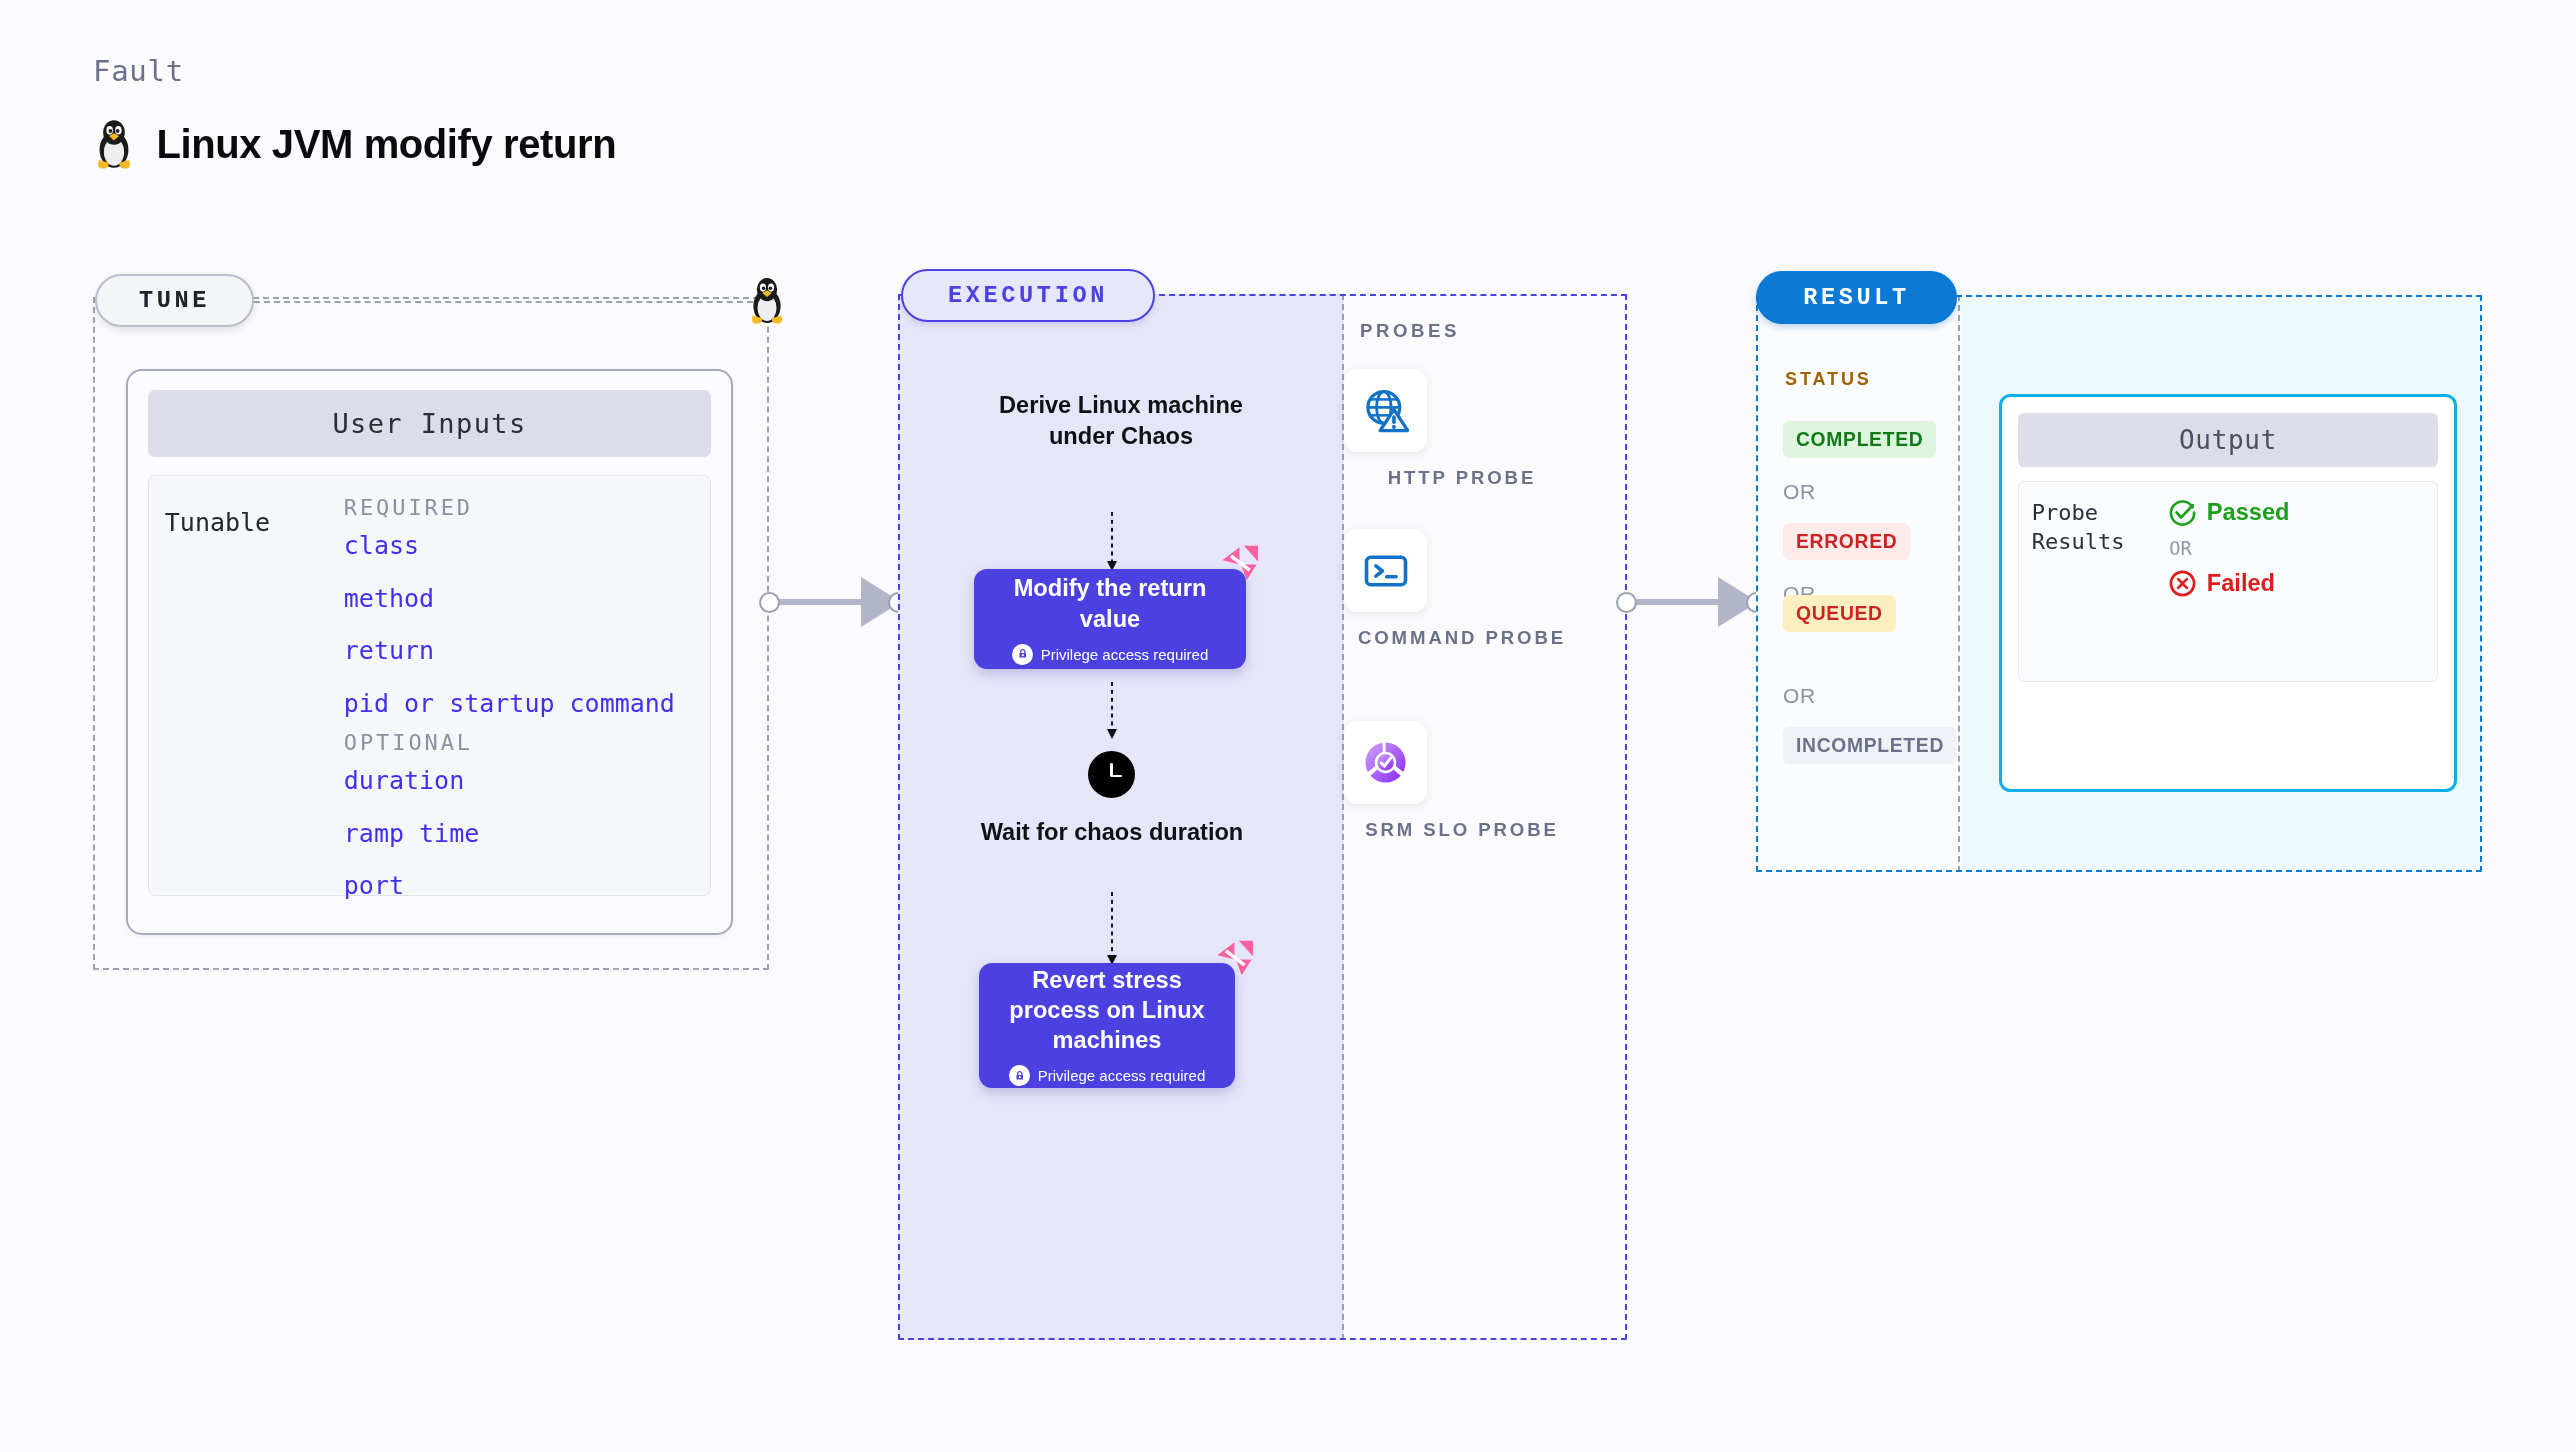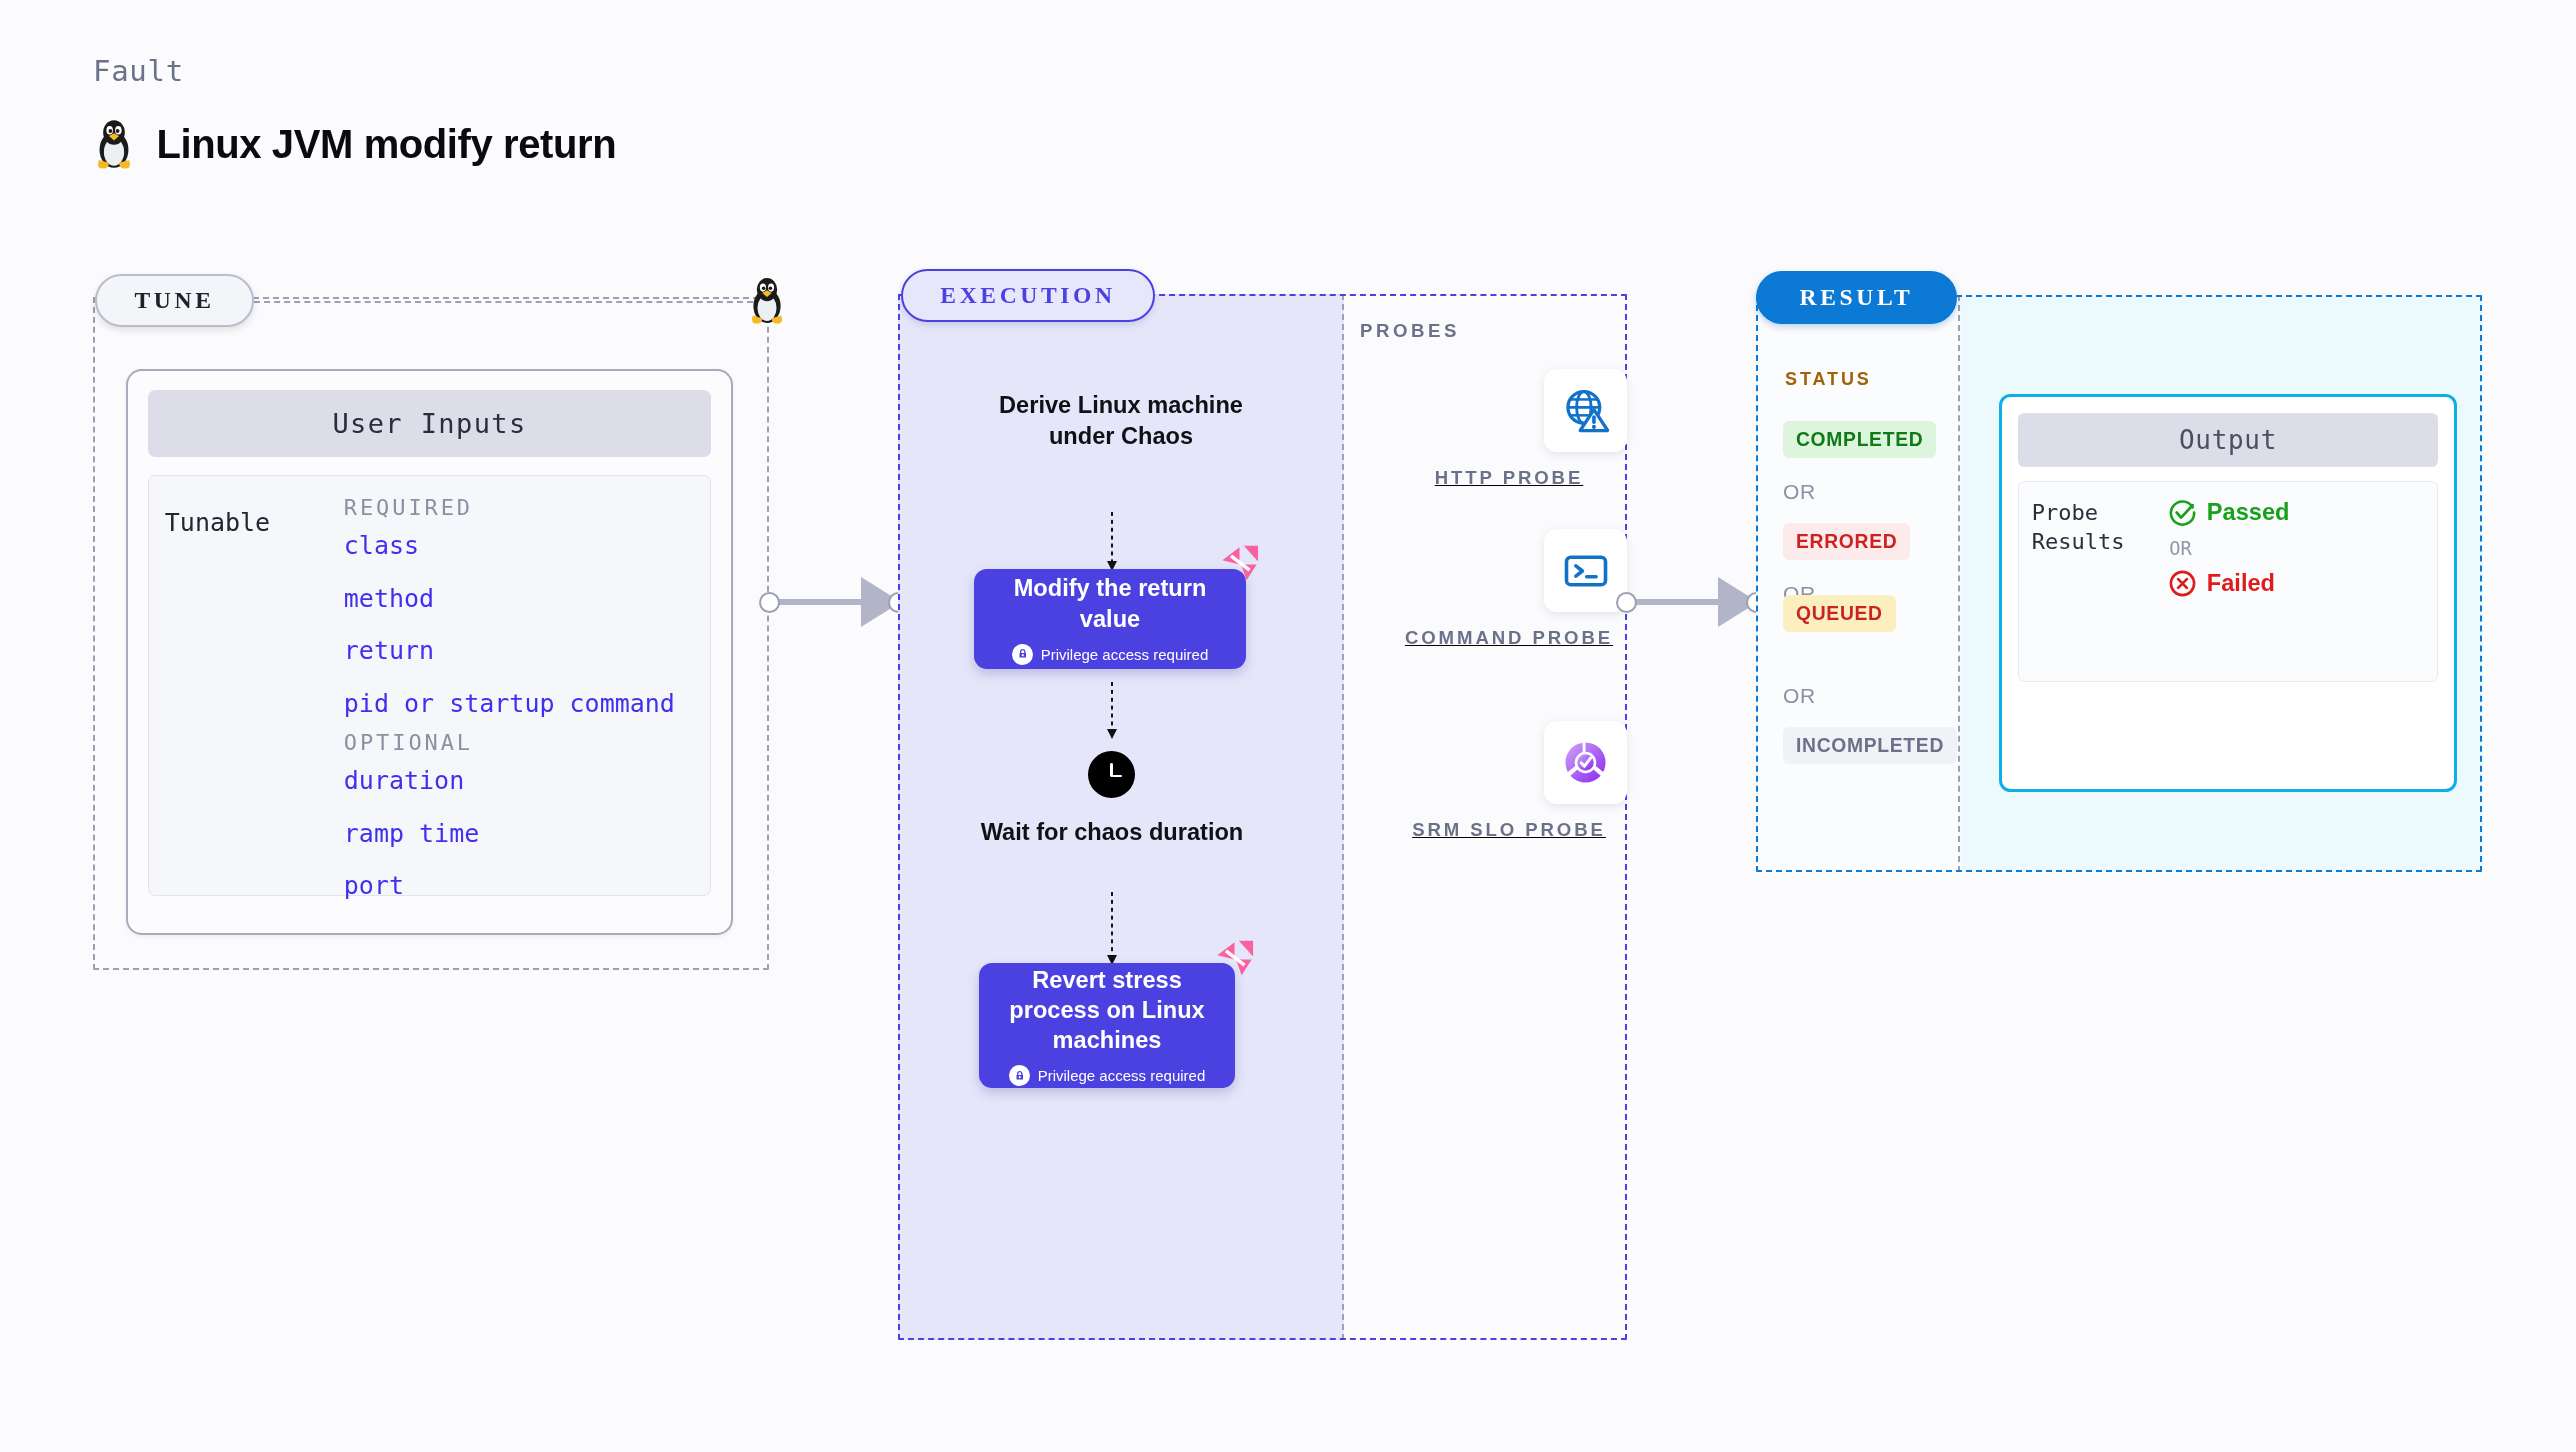--- a/index.html
+++ b/index.html
@@ -20,21 +20,21 @@
   .hdr-row { position: absolute; left: 93px; top: 118px; display: flex; align-items: center; gap: 21.5px; }
   .hdr-title {
     font-size: 40px; font-weight: bold; color: #0b0b0d; letter-spacing: -0.4px;
   }
   .tux { width: 42px; height: 52px; display:block; }
 
   
   .panel-badge {
     position: absolute; display: flex; align-items: center; justify-content: center;
     height: 53px; border-radius: 29px; z-index: 40;
-    font-family: Liberation Serif, serif;
+    font-family: Liberation Mono, monospace;
     font-size: 23.6px; font-weight: bold; letter-spacing: 3.6px;
   }
   .badge-tune {
     left: 95px; top: 274px; width: 159px;
     background: #f4f5f9; border: 2.1px solid #b9bdcc; color: #20222b;
     box-shadow: 0 2.9px 7.2px rgba(30,35,60,.12);
   }
   .badge-exec {
     left: 901px; top: 269px; width: 254px;
     background: #e7e7fb; border: 2.1px solid #4a41e0; color: #4a41e0;
@@ -131,21 +131,21 @@
     position: absolute; left: -4.3px; bottom: -7.2px;
     width: 0; height: 0;
     border-left: 5.7px solid transparent; border-right: 5.7px solid transparent;
     border-top: 10px solid #101114;
   }
   .probes-label {
     position: absolute; left: 1360px; top: 320px;
     font-size: 18.6px; font-weight: bold; letter-spacing: 3.6px; color: #6b7189;
   }
   .probe {
-    position: absolute; width: 283px; display: flex; flex-direction: column; align-items: flex-end; text-decoration: underline;
+    position: absolute; width: 283px; display: flex; flex-direction: column; align-items: flex-start;
   }
   .probe-icon-box {
     width: 83px; height: 83px; border-radius: 13px; background: #fff;
     box-shadow: 0 2.9px 8.6px rgba(30,35,60,.10);
     display: flex; align-items: center; justify-content: center;
   }
   .probe-name {
     margin-top: 13px; width: 236px; text-align: center;
     font-size: 18.6px; font-weight: bold; letter-spacing: 2.9px; color: #6b7189; line-height: 1.45;
   }

